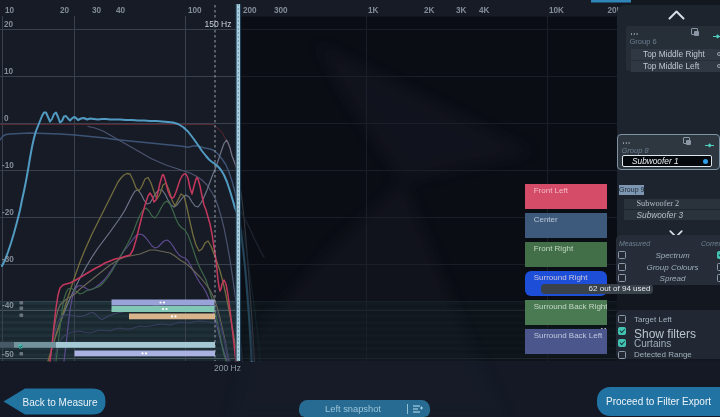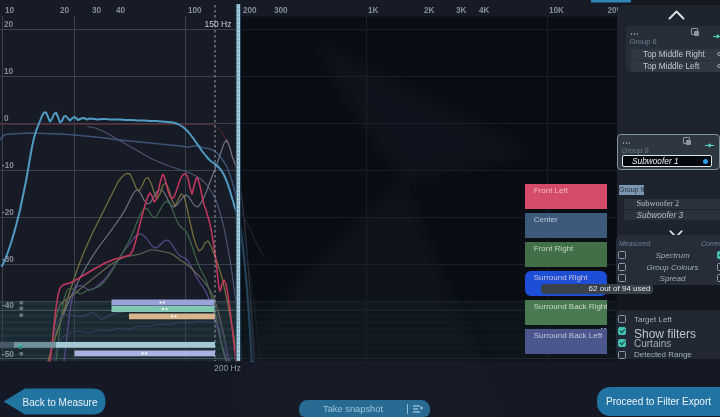--- a/index.html
+++ b/index.html
@@ -238,21 +238,21 @@
     <div class="abs" style="left:18px;top:28.4px;color:#9fb0ba;font-size:10px;">Curtains</div>
     <div class="cb" style="left:1.5px;top:40.7px;"></div>
     <div class="abs" style="left:18px;top:40px;color:#9fb0ba;font-size:8px;">Detected Range</div>
   </div>
 
   <svg class="abs" style="left:2px;top:388px;" width="104" height="28" viewBox="0 0 104 28">
     <path d="M1.5,13.5 L23,0.5 L90,0.5 Q103.5,0.5 103.5,13.5 Q103.5,26.5 90,26.5 L23,26.5 Z" fill="#2173a0"></path>
     <text x="58" y="17.5" fill="#e9f1f5" font-size="10" text-anchor="middle" font-family="Liberation Sans">Back to Measure</text>
   </svg>
   <div class="abs" style="left:299px;top:400px;width:131px;height:17px;background:#276a92;border-radius:8.5px 8.5px 6px 6px;">
-    <div class="abs" style="left:0;top:3.5px;width:108px;text-align:center;color:#9cc5d8;font-size:9.3px;">Take snapshot</div>
+    <div class="abs" style="left:0;top:3.5px;width:108px;text-align:center;color:#9cc5d8;font-size:9.3px;">Left snapshot</div>
     <div class="abs" style="left:108px;top:4px;width:1px;height:10px;background:#8fc0d4;"></div>
     <svg class="abs" style="left:113px;top:3.5px;" width="12" height="11" viewBox="0 0 12 11">
       <g stroke="#a7cfe0" stroke-width="1.2" fill="none">
         <path d="M1,2 h7"></path>
           <path d="M1,5 h5"></path>
           <path d="M1,8 h7"></path>
         <path d="M8,4 l3,0 m-1.5,-1.5 l0,3" stroke-width="1"></path>
       </g>
     </svg>
   </div>

